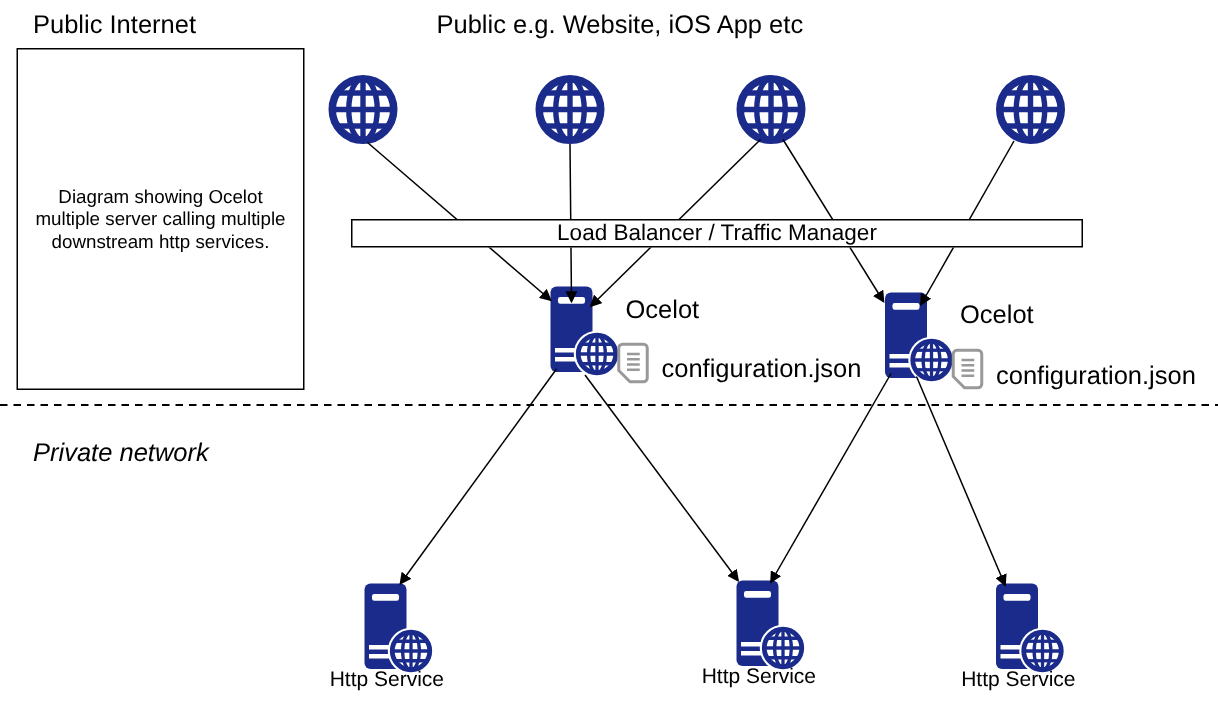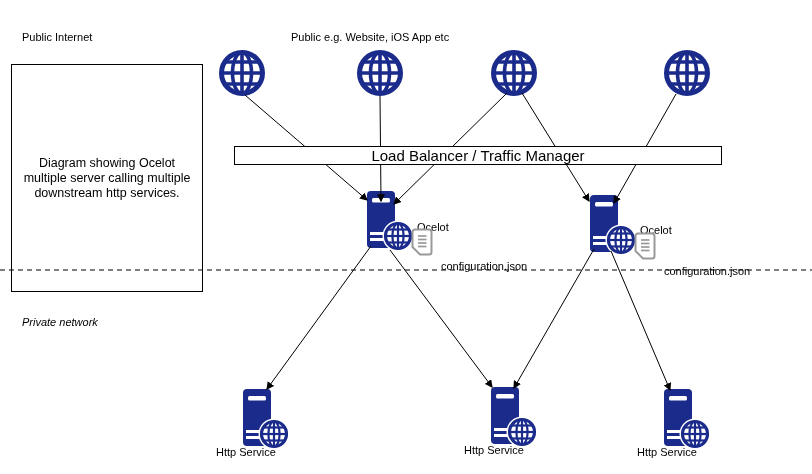--- a/index.html
+++ b/index.html
@@ -1,38 +1,38 @@
 <!DOCTYPE html>
 <html><head>
 <meta charset="utf-8">
 <style>
   html,body { margin:0; padding:0; background:#ffffff; }
   .canvas {
     position:relative; width:812px; height:474px; overflow:hidden;
     font-family:"Liberation Sans", sans-serif; color:#000; background:#fff;
   }
-  .lbl { position:absolute; font-size:11px; white-space:nowrap;margin-top:24px; }
+  .lbl { position:absolute; font-size:17px; white-space:nowrap; }
   .desc-box {
     position:absolute; left:11px; top:32px; width:190px; height:226px;
-    border:1px solid #000; display:flex; align-items:center; justify-content:center;margin-top:32px;
+    border:1px solid #000; display:flex; align-items:center; justify-content:center;
   }
   .desc-box .txt {
     width:178px; text-align:center; font-size:12.5px; line-height:15px;
   }
   .lb-box {
     position:absolute; left:234px; top:146px; width:486px; height:17px;
     border:1px solid #000; background:#fff;
     display:flex; align-items:center; justify-content:center;
     font-size:15px; z-index:6;
   }
   .icon { position:absolute; z-index:2; }
   .lines-layer { position:absolute; left:0; top:0; z-index:4; pointer-events:none; }
   .svc-label {
-    position:absolute; width:80px; text-align:left;
-    font-size:11px; line-height:14.5px; z-index:5;
+    position:absolute; width:80px; text-align:right;
+    font-size:14px; line-height:14.5px; z-index:5;
   }
 </style>
 </head>
 <body>
 
 <div class="canvas">
 
   <svg width="0" height="0" style="position:absolute" aria-hidden="true">
     <defs>
       <marker id="arrow" viewBox="0 0 10 10" refX="8.5" refY="5" markerWidth="8" markerHeight="8" orient="auto-start-reverse">

